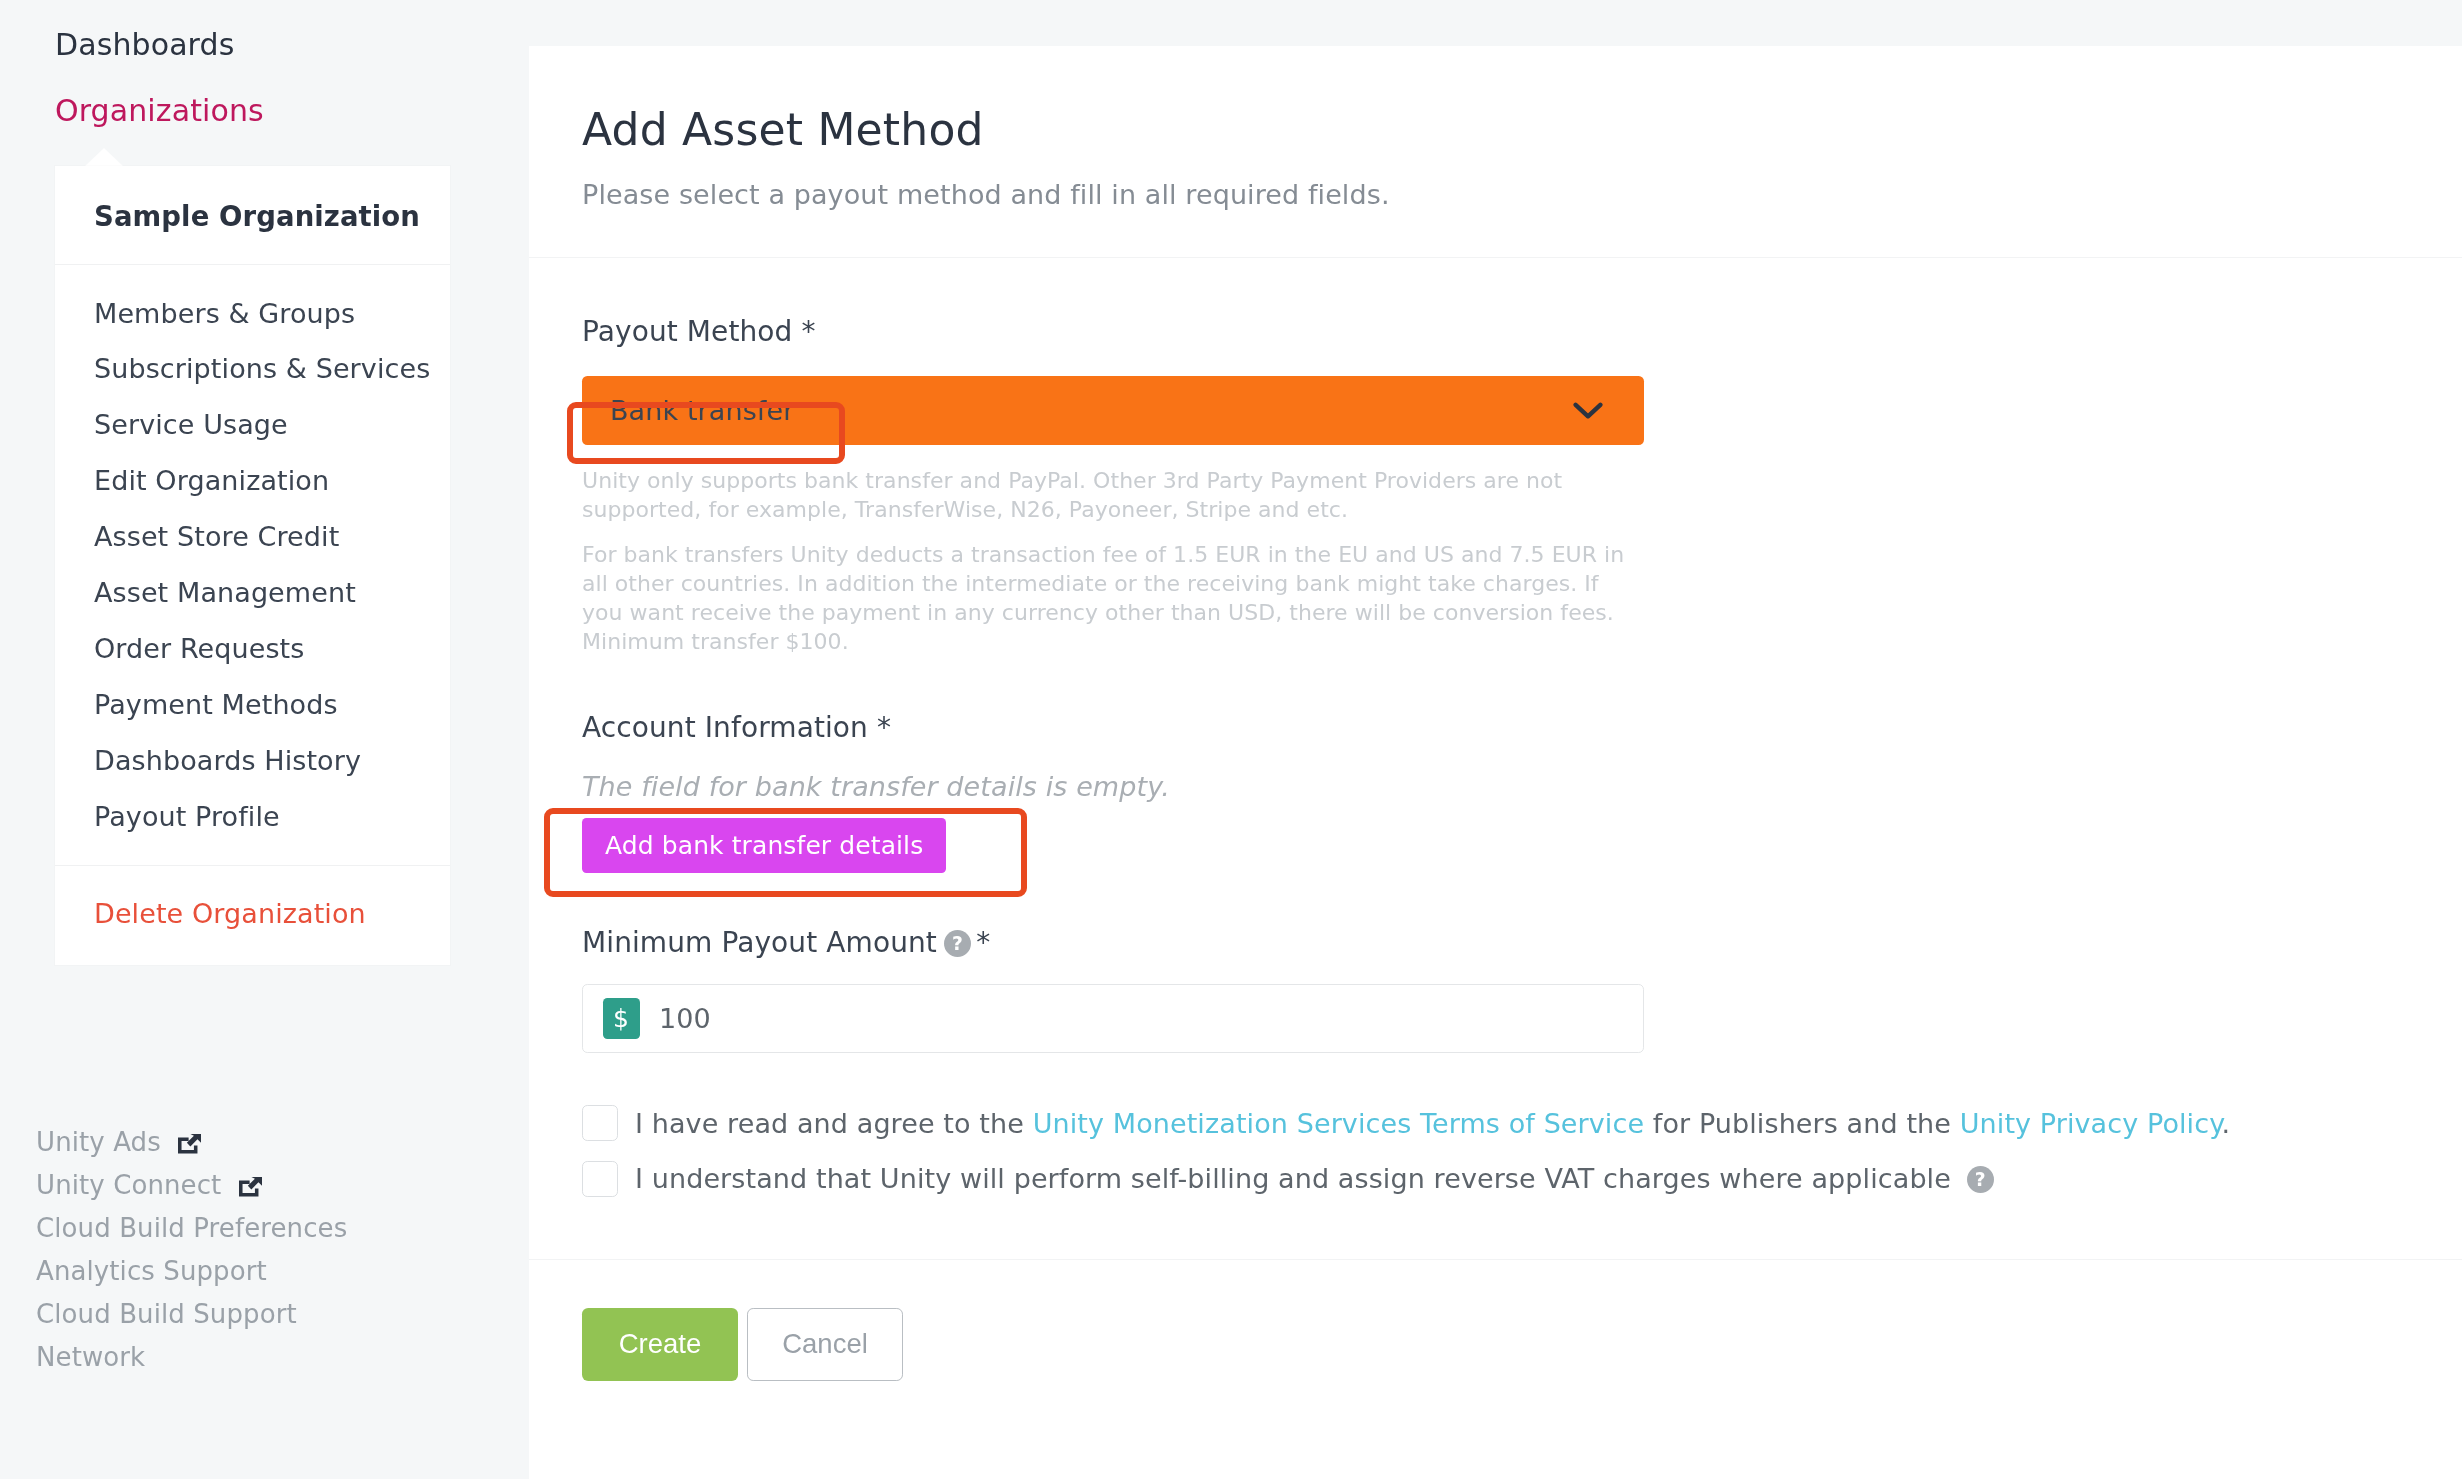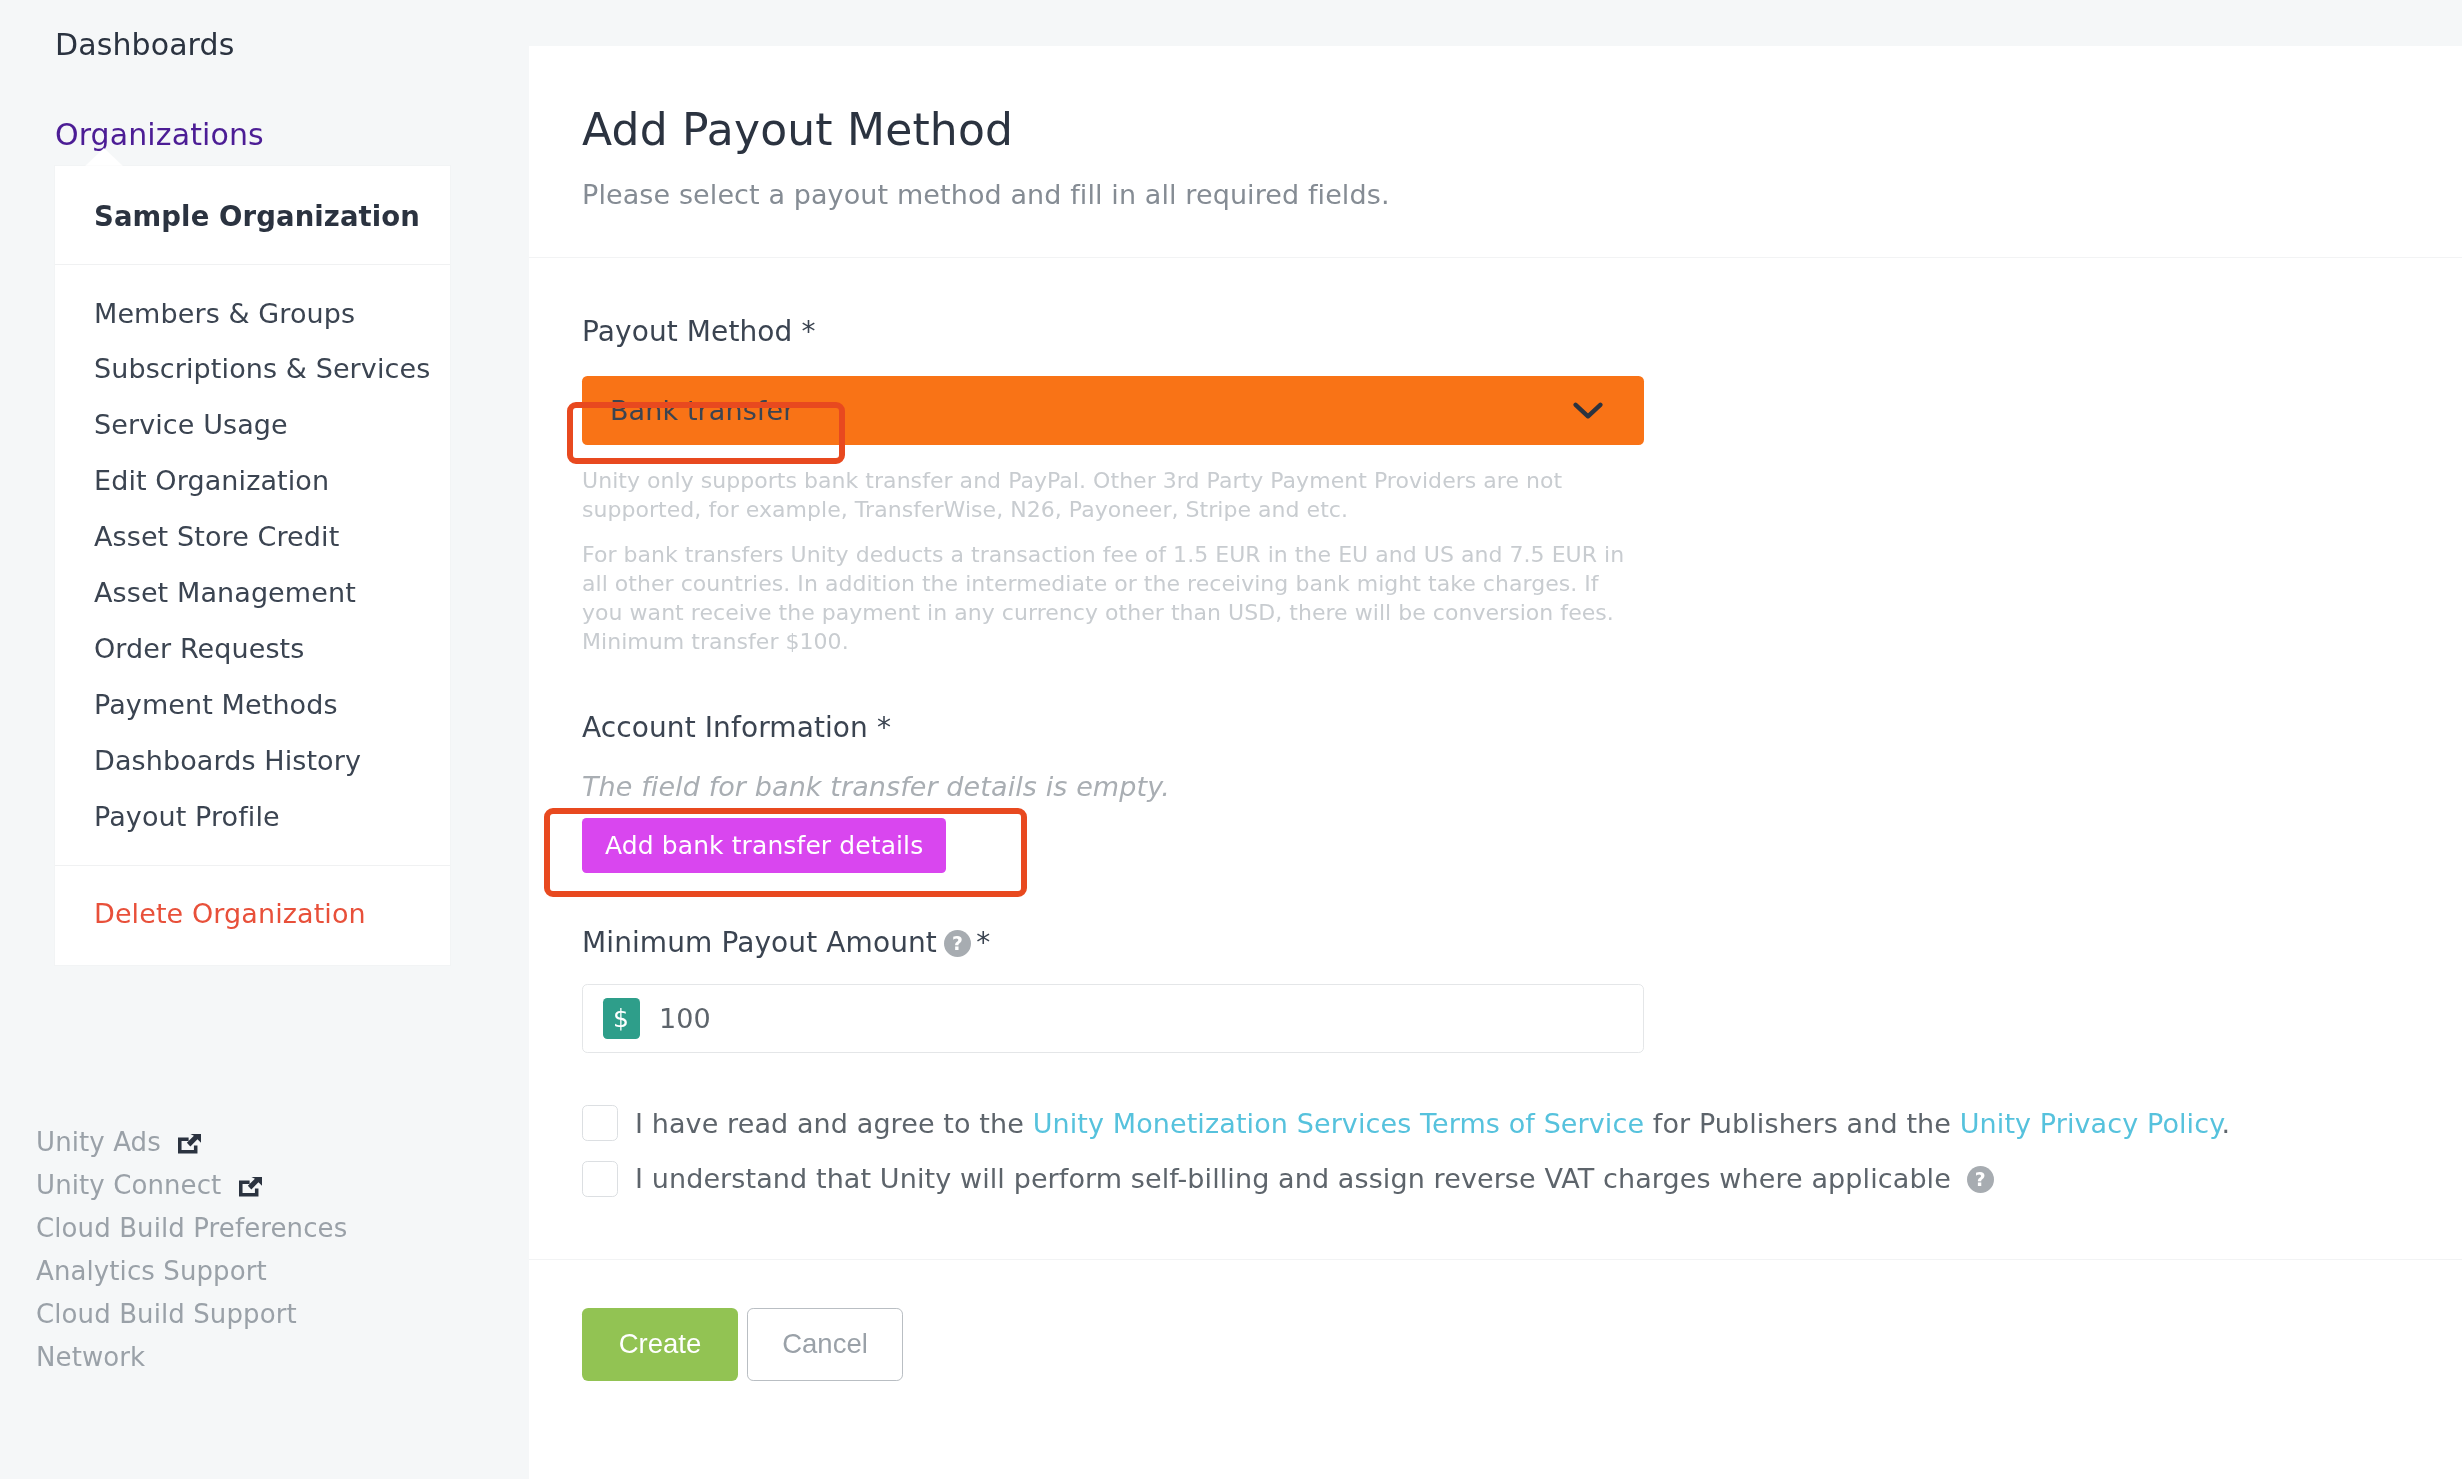--- a/index.html
+++ b/index.html
@@ -30,21 +30,21 @@
 
   .side-top-link {
     position: absolute;
     left: 55px;
     font-size: 30px;
     line-height: 1;
     color: #2b3340;
     letter-spacing: 0.1px;
   }
   #dashboards-link { top: 30px; }
-  #organizations-link { top: 120px; color: #4c1d95; }
+  #organizations-link { top: 96px; color: #be185d; }
 
   
   #org-panel {
     position: absolute;
     left: 55px;
     top: 166px;
     width: 395px;
     background: #ffffff;
     box-shadow: 0 0 0 0.9px rgba(0,0,0,0.015);
   }
@@ -404,21 +404,21 @@
       <div class="footer-link">
         <span>Network</span>
       </div>
 
     </div>
   </div>
 
   <div id="main">
 
     <div id="main-header">
-      <div id="page-title">Add Payout Method</div>
+      <div id="page-title">Add Asset Method</div>
       <div id="page-subtitle">Please select a payout method and fill in all required fields.</div>
     </div>
 
     <div class="divider" id="divider-top"></div>
 
     <div id="form-body">
 
       <div id="select-row">
         <div class="field-label">Payout Method *</div>
 

